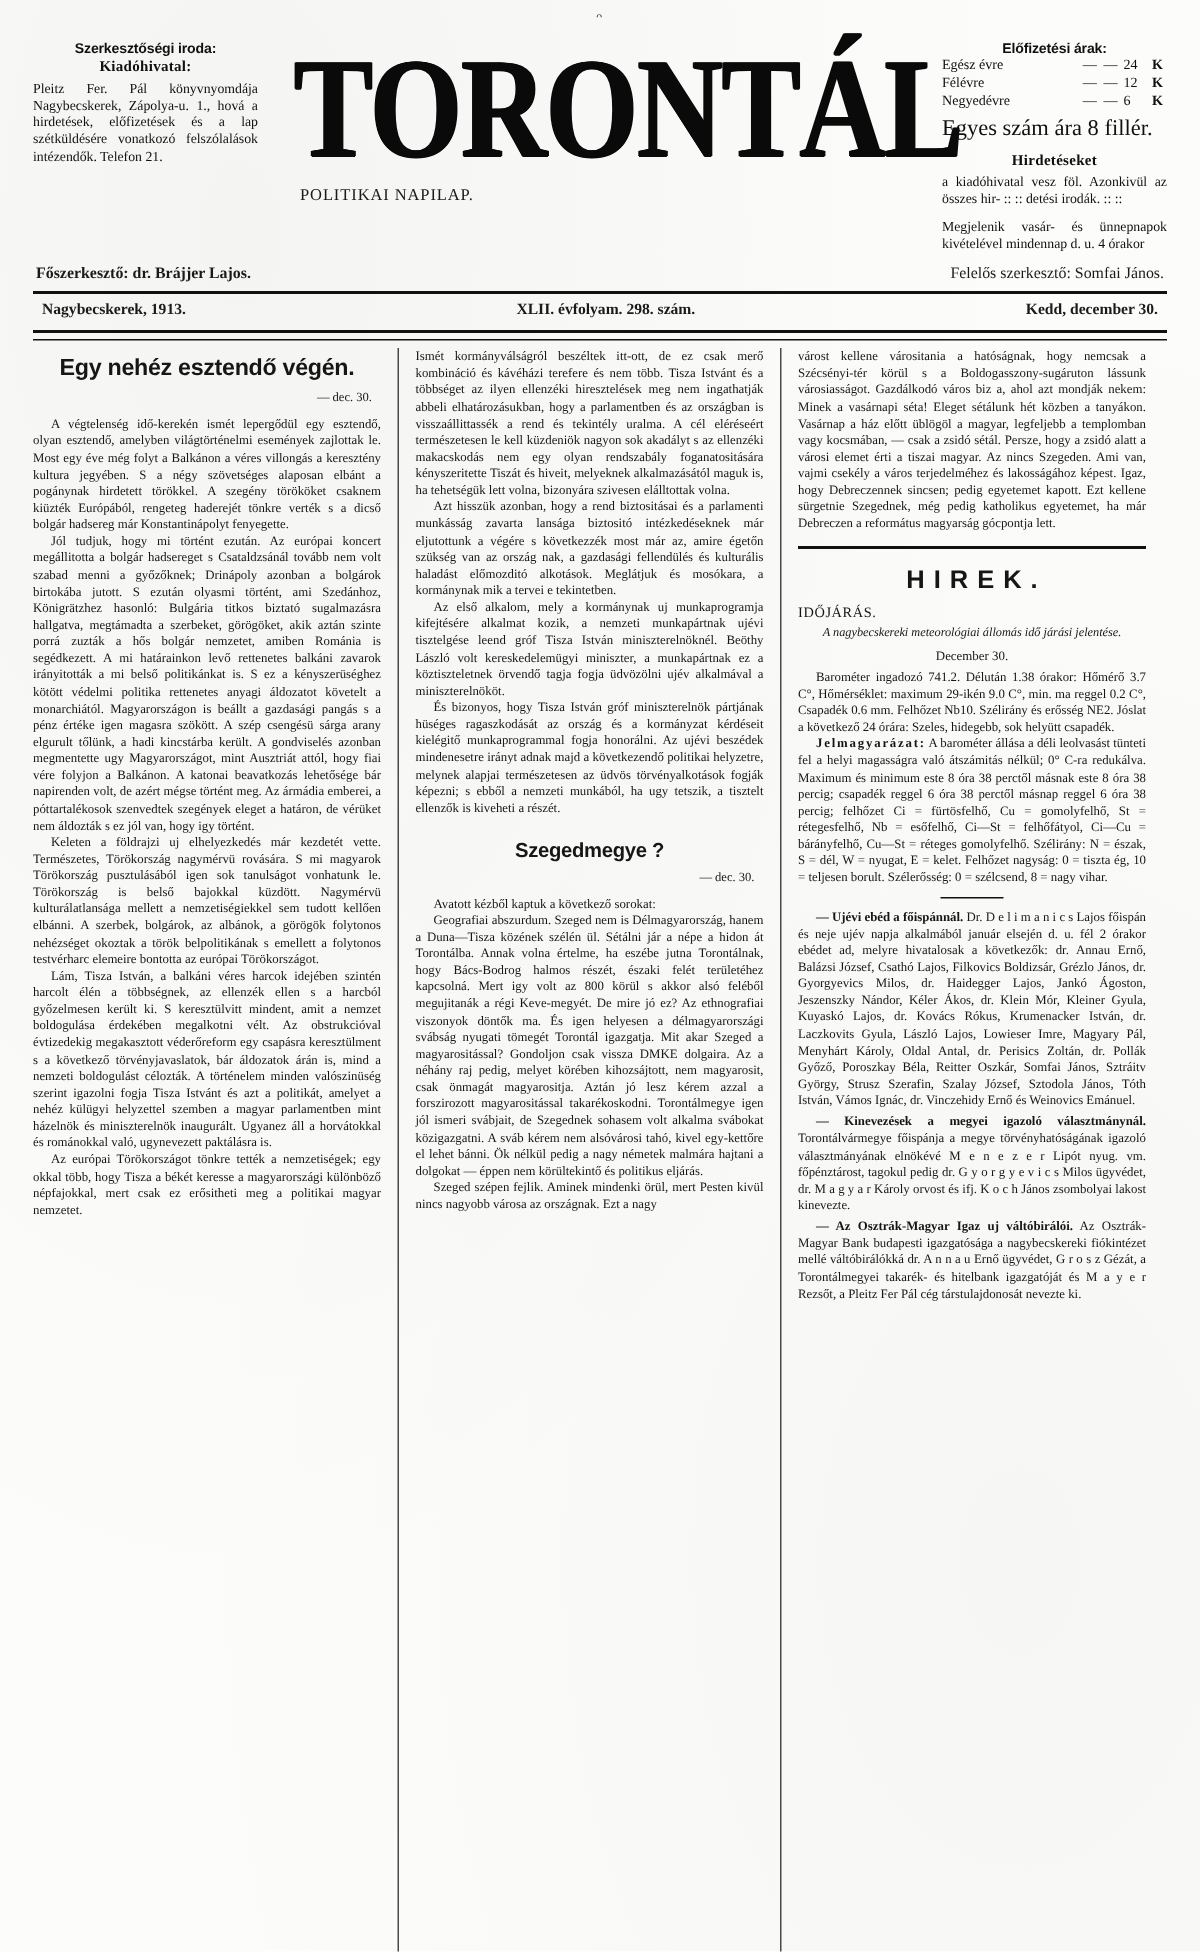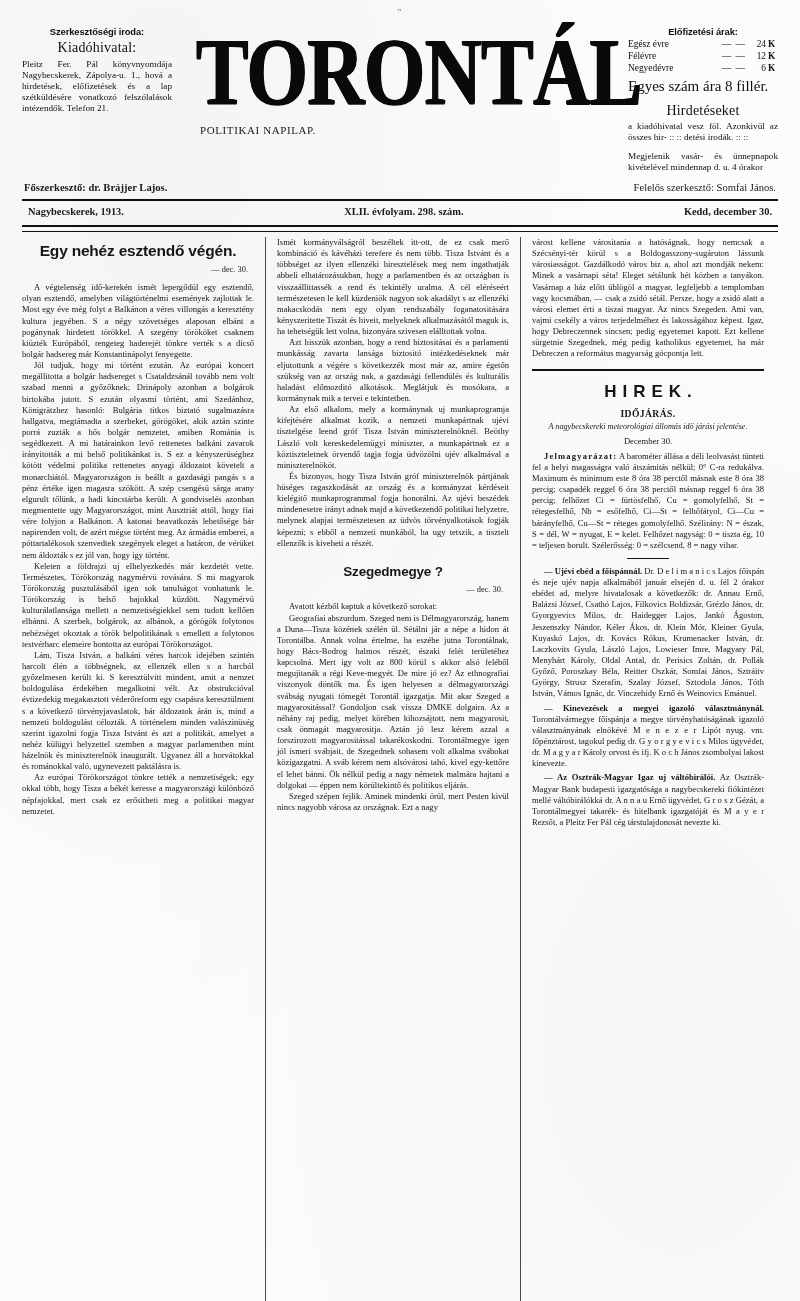--- a/index.html
+++ b/index.html
@@ -49,22 +49,22 @@
   .imprint-left, .imprint-right {
     width: 150px;
     font-size: 9.2px;
     line-height: 1.22;
     text-align: justify;
     color: #101010;
   }
   .imprint-right { width: 150px; }
 
   .imp-head {
-    font-weight: normal;
-    font-size: 14px;
+    font-weight: bold;
+    font-size: 10px;
     text-align: center;
     margin: 0 0 2px 0;
     letter-spacing: .2px;
   }
   .imp-head.blocky {
     font-family: "Liberation Sans", sans-serif;
     font-weight: bold;
     font-size: 9.4px;
     letter-spacing: -0.1px;
   }
@@ -73,21 +73,21 @@
 
   .price-table {
     width: 100%;
     border-collapse: collapse;
     font-size: 9.4px;
     margin: 1px 0 2px 0;
   }
   .price-table td { padding: 0; line-height: 1.25; white-space: nowrap; }
   .price-table td.lbl { text-align: left; }
   .price-table td.dsh { text-align: right; letter-spacing: 1px; padding-right: 3px;}
-  .price-table td.num { text-align: right; padding-right: 2px; }
+  .price-table td.num { padding-right: 2px; }
   .price-table td.cur { text-align: left; font-weight: bold; width: 10px; }
   .single-price { font-size: 15px; text-align: left; margin: 1px 0 7px 0; }
 
   .center-mast {
     flex: 1;
     padding: 0 4px;
     min-width: 0;
     margin-left: 24px;
   }
   .logo {
@@ -206,22 +206,22 @@
     border-top: 2.6px solid #111;
     margin: 9px 0 8px 0;
   }
   .short-rule {
     width: 42px;
     border: 0;
     border-top: 1.6px solid #111;
     margin: 7px auto 7px auto;
   }
   .sub-head {
-    text-align: center;
-    font-weight: bold;
+    text-align: left;
+    font-weight: normal;
     font-size: 9.6px;
     letter-spacing: .4px;
     margin: 5px 0 2px 0;
   }
   .sub-italic {
     text-align: center;
     font-style: italic;
     font-size: 8.2px;
     line-height: 1.25;
     margin: 0 0 4px 0;
@@ -332,20 +332,21 @@
 
     <div class="col">
       <p class="noind">várost kellene várositania a hatóságnak, hogy nemcsak a Szécsényi-tér körül s a Boldogasszony-sugáruton lássunk városiasságot. Gazdálkodó város biz a, ahol azt mondják nekem: Minek a vasárnapi séta! Eleget sétálunk hét közben a tanyákon. Vasárnap a ház előtt üblögöl a magyar, legfeljebb a templomban vagy kocsmában, — csak a zsidó sétál. Persze, hogy a zsidó alatt a városi elemet érti a tiszai magyar. Az nincs Szegeden. Ami van, vajmi csekély a város terjedelméhez és lakosságához képest. Igaz, hogy Debreczennek sincsen; pedig egyetemet kapott. Ezt kellene sürgetnie Szegednek, még pedig katholikus egyetemet, ha már Debreczen a református magyarság gócpontja lett.</p>
 
       <hr class="section-rule">
       <div class="hirek-head">HIREK.</div>
 
       <div class="sub-head">IDŐJÁRÁS.</div>
       <div class="sub-italic">A nagybecskereki meteorológiai állomás idő járási jelentése.</div>
       <div class="wx-date">December 30.</div>
+      <p>Barométer ingadozó 741.2. Délután 1.38 órakor: Hőmérő 3.7 C°, Hőmérséklet: maximum 29-ikén 9.0 C°, min. ma reggel 0.2 C°, Csapadék 0.6 mm. Felhőzet Nb10. Szélirány és erősség NE2. Jóslat a következő 24 órára: Szeles, hidegebb, sok helyütt csapadék.</p>
       <p><span class="tight-key">Jelmagyarázat:</span> <span>A barométer állása a déli leolvasást tünteti fel a helyi magasságra való átszámitás nélkül; 0° C-ra redukálva. Maximum és minimum este 8 óra 38 perctől másnak este 8 óra 38 percig; csapadék reggel 6 óra 38 perctől másnap reggel 6 óra 38 percig; felhőzet Ci = fürtösfelhő, Cu = gomolyfelhő, St = rétegesfelhő, Nb = esőfelhő, Ci—St = felhőfátyol, Ci—Cu = bárányfelhő, Cu—St = réteges gomolyfelhő. Szélirány: N = észak, S = dél, W = nyugat, E = kelet. Felhőzet nagyság: 0 = tiszta ég, 10 = teljesen borult. Szélerősség: 0 = szélcsend, 8 = nagy vihar.</span></p>
 
       <hr class="short-rule">
 
       <p class="news-item"><b>— Ujévi ebéd a főispánnál.</b> <span>Dr. D e l i m a n i c s Lajos főispán és neje ujév napja alkalmából január elsején d. u. fél 2 órakor ebédet ad, melyre hivatalosak a következők: dr. Annau Ernő, Balázsi József, Csathó Lajos, Filkovics Boldizsár, Grézlo János, dr. Gyorgyevics Milos, dr. Haidegger Lajos, Jankó Ágoston, Jeszenszky Nándor, Kéler Ákos, dr. Klein Mór, Kleiner Gyula, Kuyaskó Lajos, dr. Kovács Rókus, Krumenacker István, dr. Laczkovits Gyula, László Lajos, Lowieser Imre, Magyary Pál, Menyhárt Károly, Oldal Antal, dr. Perisics Zoltán, dr. Pollák Győző, Poroszkay Béla, Reitter Oszkár, Somfai János, Sztráitv György, Strusz Szerafin, Szalay József, Sztodola János, Tóth István, Vámos Ignác, dr. Vinczehidy Ernő és Weinovics Emánuel.</span></p>
       <p class="news-item"><b>— Kinevezések a megyei igazoló választmánynál.</b> <span>Torontálvármegye főispánja a megye törvényhatóságának igazoló választmányának elnökévé M e n e z e r Lipót nyug. vm. főpénztárost, tagokul pedig dr. G y o r g y e v i c s Milos ügyvédet, dr. M a g y a r Károly orvost és ifj. K o c h János zsombolyai lakost kinevezte.</span></p>
       <p class="news-item"><b>— Az Osztrák-Magyar Igaz uj váltóbirálói.</b> <span>Az Osztrák-Magyar Bank budapesti igazgatósága a nagybecskereki fiókintézet mellé váltóbirálókká dr. A n n a u Ernő ügyvédet, G r o s z Gézát, a Torontálmegyei takarék- és hitelbank igazgatóját és M a y e r Rezsőt, a Pleitz Fer Pál cég társtulajdonosát nevezte ki.</span></p>
     </div>
 
   </div>

